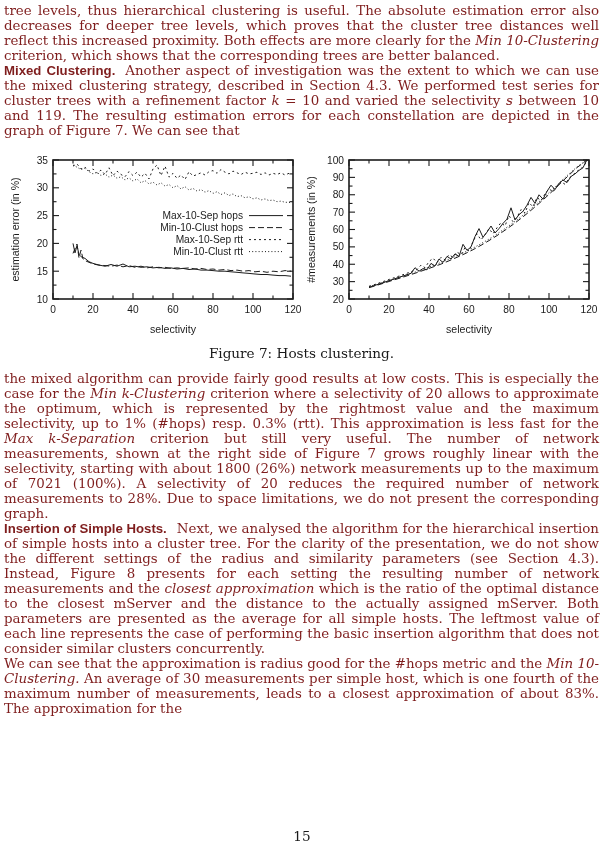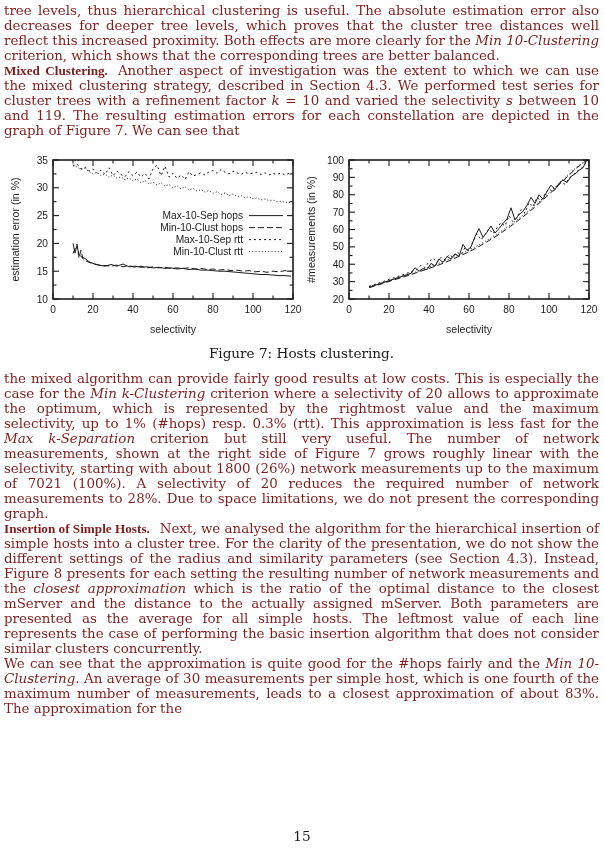--- a/index.html
+++ b/index.html
@@ -8,21 +8,21 @@
     font-family:"DejaVu Serif","Liberation Serif",serif;
     color:#111;
   }
   .page{padding:3px 5px 0 4px;}
   p.body-par{
     margin:0;font-size:13.4px;line-height:15px;text-align:justify;
     color:#7f1d1d;
   }
   .section{margin-top:15px;}
   .heading{
-    font-family:Liberation Serif, serif;
+    font-family:Liberation Sans, sans-serif;
     font-weight:700;font-size:13.2px;margin-right:10px;
   }
   .it{font-style:italic;}
   .figure{margin-top:14px;margin-bottom:10px;}
   .charts-row{display:flex;flex-direction:row;justify-content:space-between;align-items:flex-start;padding:0 2px;}
   .chart-box{width:296px;height:184px;}
   .fig-caption{
     text-align:center;font-size:13.6px;margin-top:9px;color:#1a1a1a;
   }
   .page-number{
@@ -210,17 +210,17 @@
             <text x="167" y="181" text-anchor="middle" class="axis-label">selectivity</text>
           </svg></div>
     </div>
     <div class="fig-caption">Figure 7: Hosts clustering.</div>
   </div>
 
   <p class="body-par"><span>the mixed algorithm can provide fairly good results at low costs. This is especially the case for the </span><span class="it">Min k-Clustering</span><span> criterion where a selectivity of 20 allows to approximate the optimum, which is represented by the rightmost value and the maximum selectivity, up to 1% (#hops) resp. 0.3% (rtt). This approximation is less fast for the </span><span class="it">Max k-Separation</span><span> criterion but still very useful. The number of network measurements, shown at the right side of Figure 7 grows roughly linear with the selectivity, starting with about 1800 (26%) network measurements up to the maximum of 7021 (100%). A selectivity of 20 reduces the required number of network measurements to 28%. Due to space limitations, we do not present the corresponding graph.</span></p>
 
   <p class="body-par section"><span class="heading">Insertion of Simple Hosts.</span><span><span>Next, we analysed the algorithm for the hierarchical insertion of simple hosts into a cluster tree. For the clarity of the presentation, we do not show the different settings of the radius and similarity parameters (see Section 4.3). Instead, Figure 8 presents for each setting the resulting number of network measurements and the </span><span class="it">closest approximation</span><span> which is the ratio of the optimal distance to the closest mServer and the distance to the actually assigned mServer. Both parameters are presented as the average for all simple hosts. The leftmost value of each line represents the case of performing the basic insertion algorithm that does not consider similar clusters concurrently.</span></span></p>
 
-  <p class="body-par"><span>We can see that the approximation is quite good for the #hops fairly and the </span><span class="it">Min 10-Clustering.</span><span> An average of 30 measurements per simple host, which is one fourth of the maximum number of measurements, leads to a closest approximation of about 83%. The approximation for the </span></p>
+  <p class="body-par"><span>We can see that the approximation is radius good for the #hops metric and the </span><span class="it">Min 10-Clustering.</span><span> An average of 30 measurements per simple host, which is one fourth of the maximum number of measurements, leads to a closest approximation of about 83%. The approximation for the </span></p>
 
 </div>
 
 <div class="page-number">15</div>
 
 </body></html>

